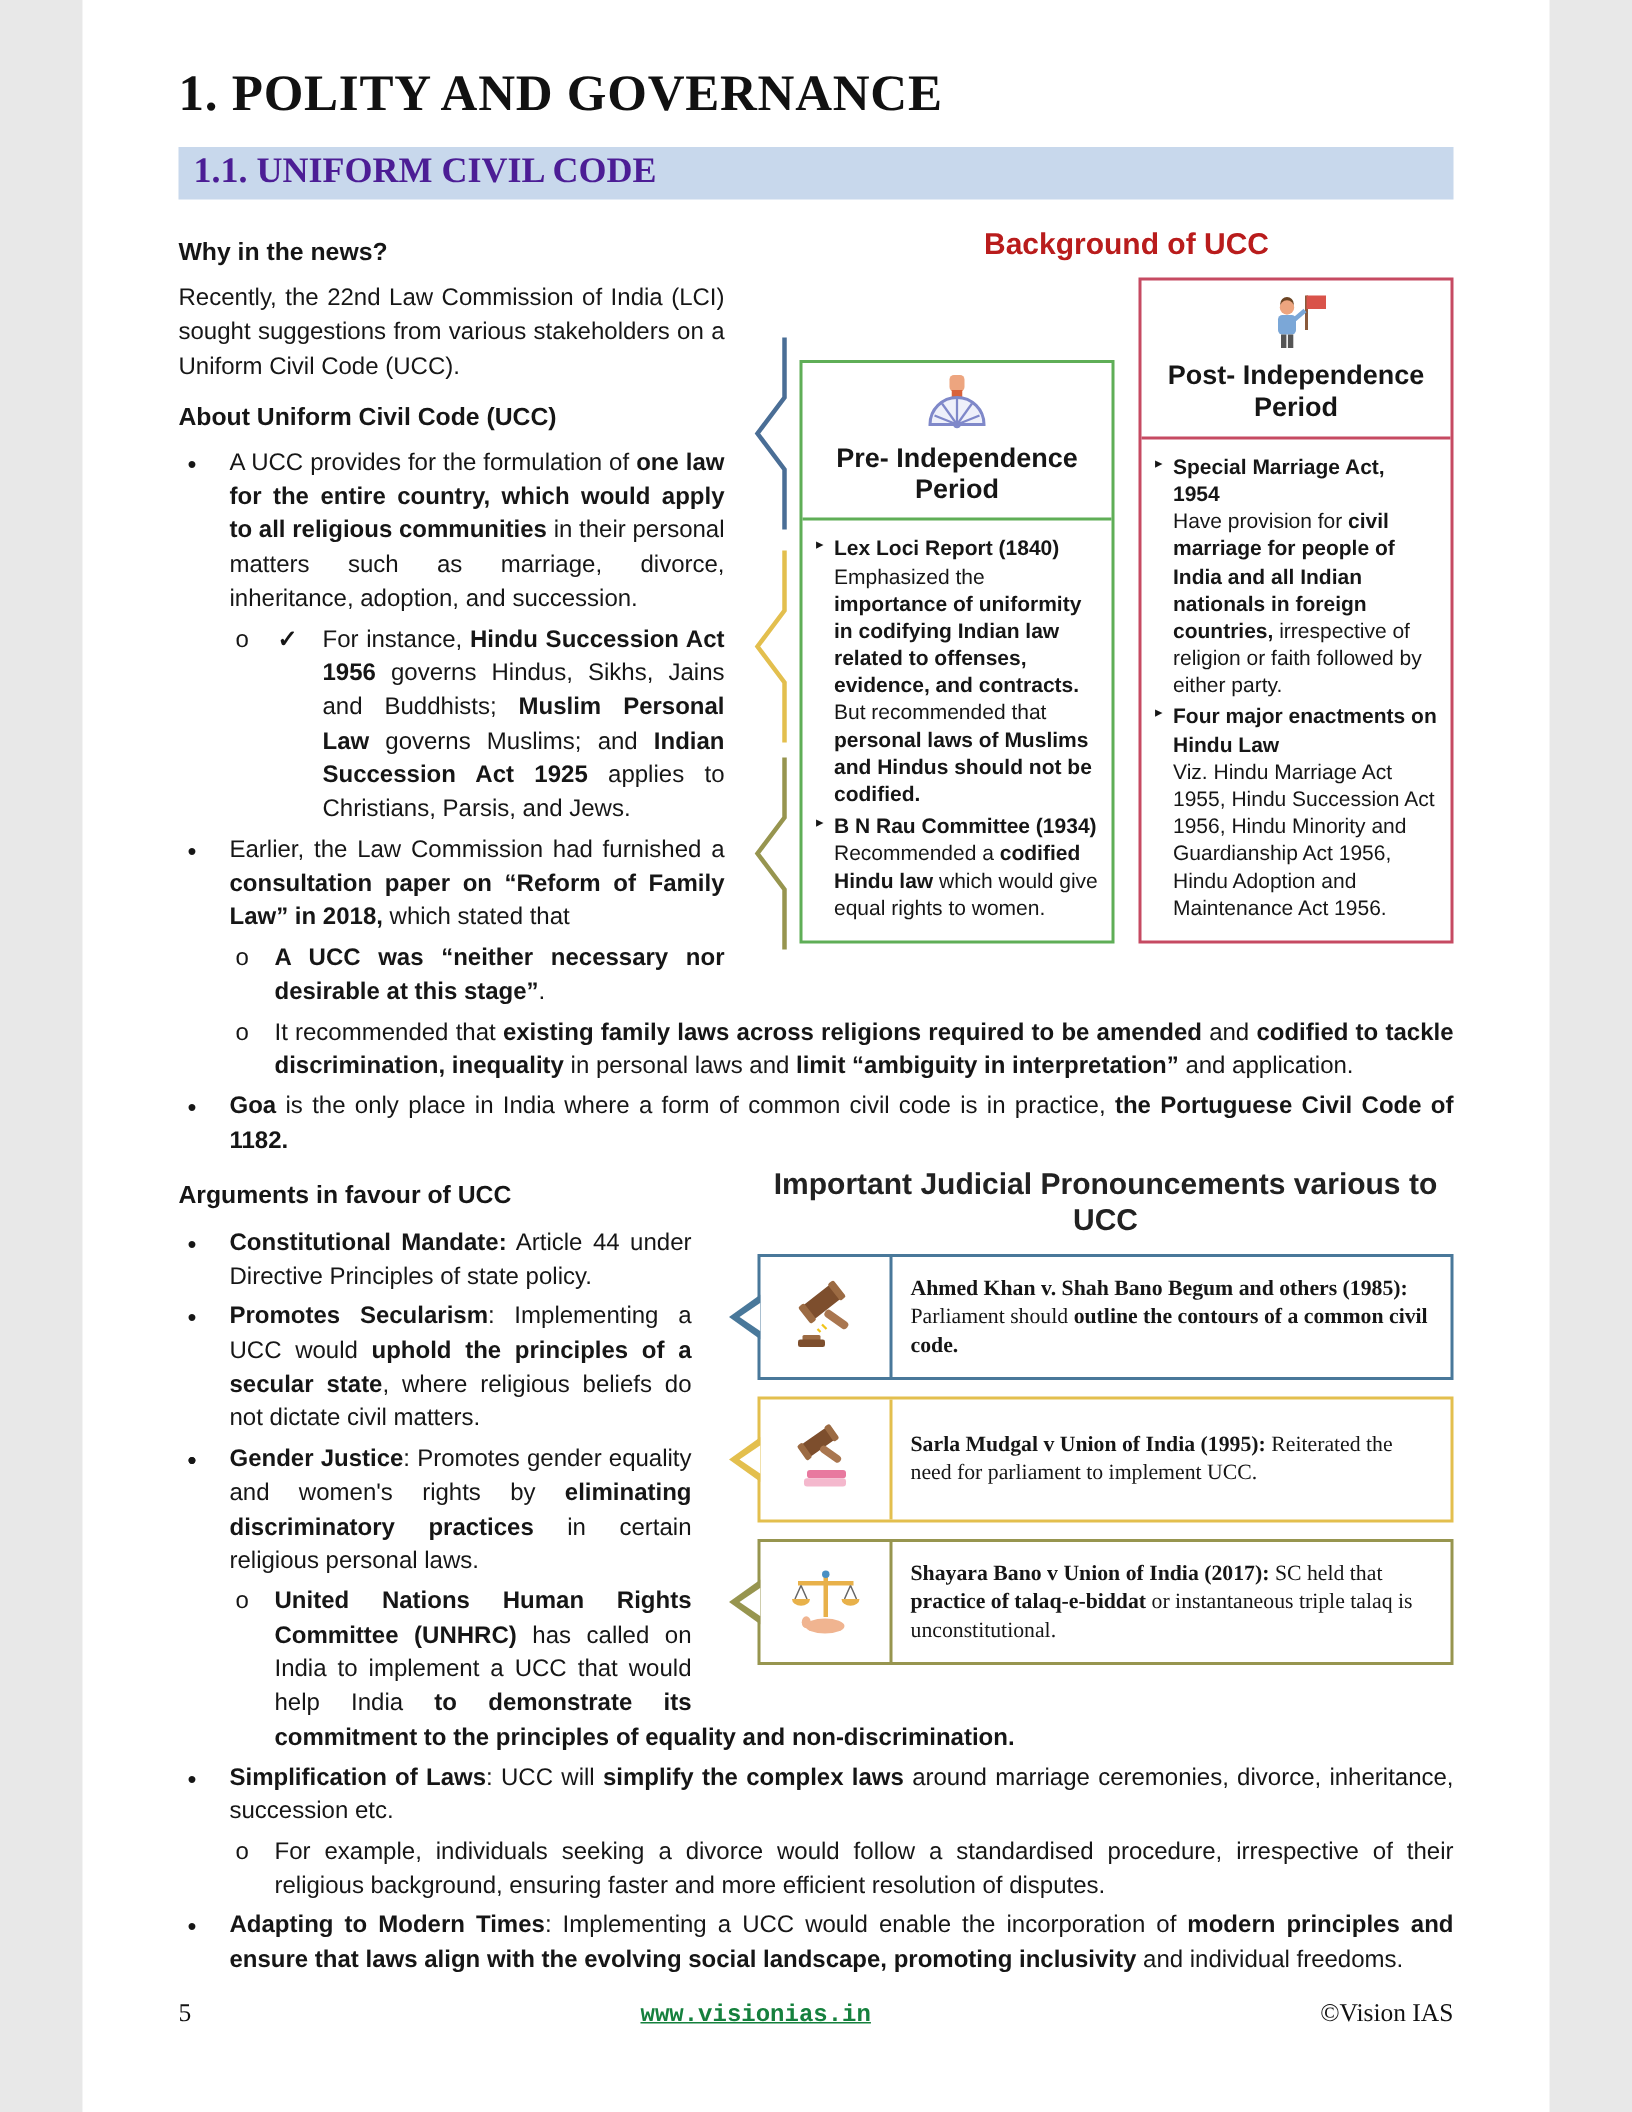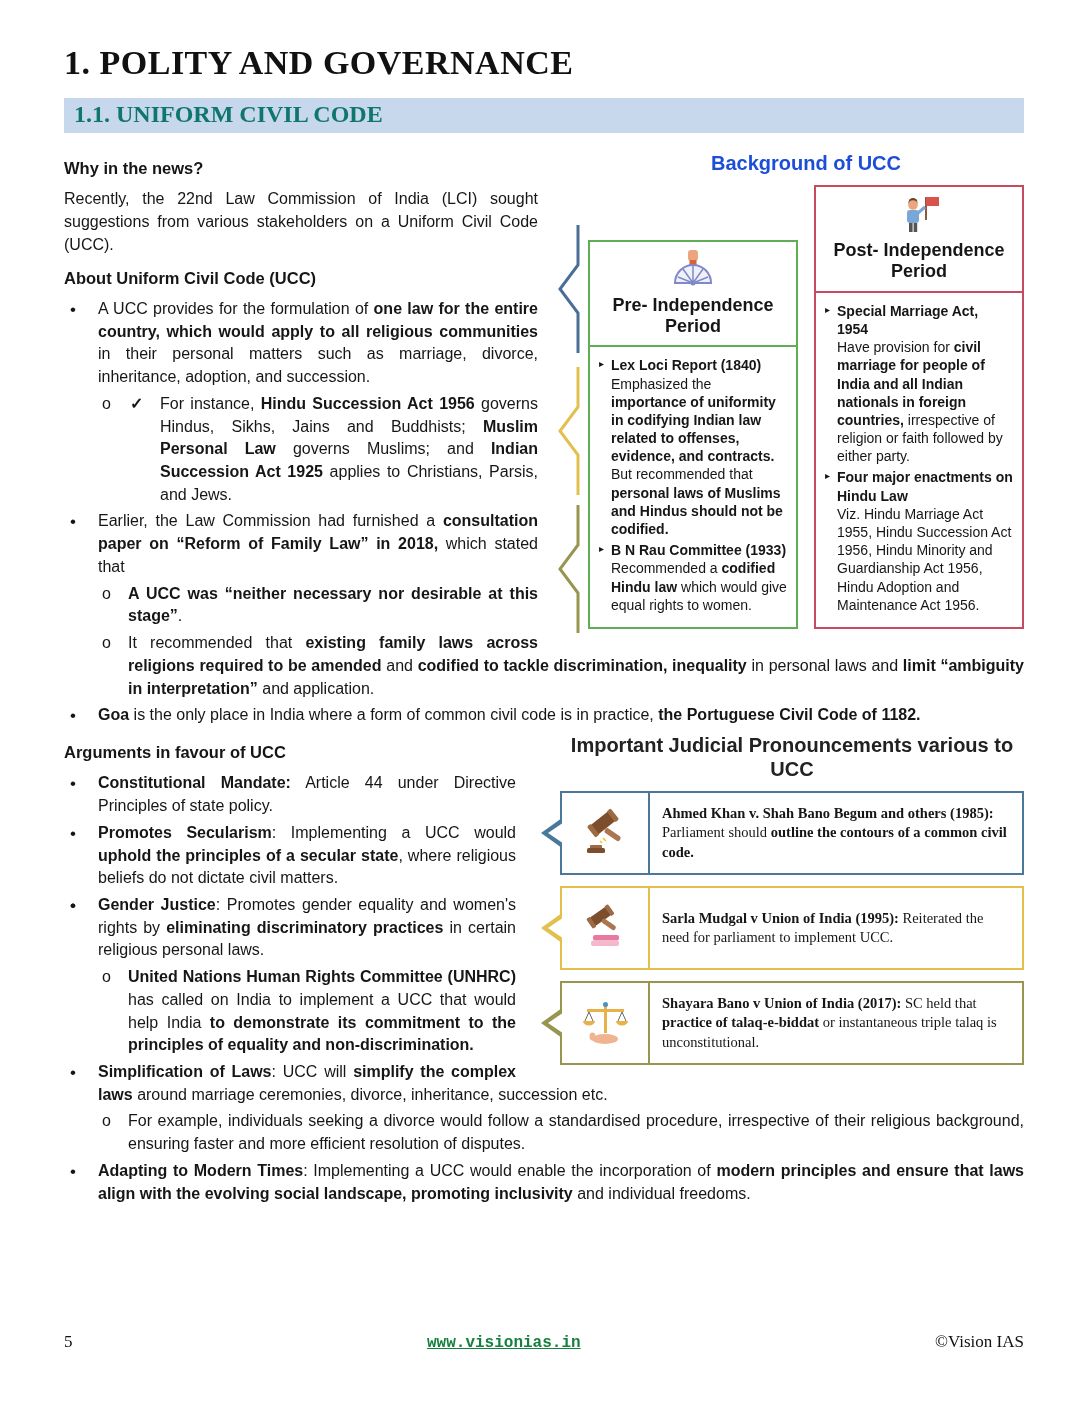--- a/index.html
+++ b/index.html
@@ -1,45 +1,45 @@
 <!DOCTYPE html>
 <html><head>
 <meta charset="utf-8">
 <style>
   * { margin:0; padding:0; box-sizing:border-box; }
   body { background:#e8e8e8; }
-  .page { width:1088px; height:1408px; background:#ffffff; position:relative;
+  .page { width:978px; height:1408px; background:#ffffff; position:relative;
           font-family:"Liberation Sans", sans-serif; color:#161616; margin:0 auto; }
   .content { padding:44px 64px 0 64px; }
 
   .doc-title { font-family:"Liberation Serif", serif; font-weight:bold; font-size:34px;
                letter-spacing:0.5px; color:#111; margin-bottom:16px; }
   .section-bar { font-family:"Liberation Serif", serif; font-weight:bold; font-size:24px;
-                 color:#0f766e; padding:3px 10px 5px; margin-bottom:14px; }
+                 color:#4c1d95; padding:3px 10px 5px; margin-bottom:14px; }
 
   .flow { font-size:16px; line-height:1.42; }
   .section-body { display:flow-root; }
   .sub-head { font-weight:bold; font-size:16.5px; margin:10px 0 8px; }
   .para { text-align:justify; margin:6px 0 10px; }
 
   ul.doc-list { list-style:none; }
   ul.doc-list li { position:relative; text-align:justify; margin:4px 0; }
   li.lvl1 { padding-left:34px; }
   li.lvl2 { padding-left:64px; }
   li.lvl3 { padding-left:96px; }
   li .mk { position:absolute; left:6px; top:0; }
   li.lvl2 .mk { left:38px; }
   li.lvl3 .mk { left:66px; }
   .mk-disc { font-size:17px; }
   .mk-check { font-weight:bold; }
 
   
   .fig-bg { float:right; width:470px; margin:2px 0 10px 16px; position:relative;
             padding-left:34px; }
-  .fig-title { text-align:center; font-weight:bold; font-size:20px; color:#1d4ed8;
+  .fig-title { text-align:center; font-weight:bold; font-size:20px; color:#b91c1c;
                margin-bottom:8px; }
   .bg-cols { display:flex; gap:16px; align-items:flex-end; }
   .bg-col { flex:1; border:2.5px solid #888; background:#fff; display:flex; flex-direction:column; }
   .bg-head { text-align:center; font-weight:bold; font-size:18px; line-height:1.15;
              padding:5px 4px 9px; border-bottom:2.5px solid #888; }
   .bg-icon { display:block; margin:0 auto 2px; width:46px; height:46px; }
   .bg-body { padding:9px 9px 10px; font-size:14px; line-height:1.3; }
   .bg-item { position:relative; padding-left:12px; margin-bottom:3px; }
   .bg-item .mk { position:absolute; left:0; top:1px; font-size:10px; }
   .bg-item .ttl { font-weight:bold; display:block; }
@@ -107,21 +107,21 @@
               <div>Pre- Independence Period</div>
             </header>
             <div class="bg-body">
               <div class="bg-item">
                 <span class="mk">▸</span>
                 <b class="ttl">Lex Loci Report (1840)</b>
                 <span class="bd">Emphasized the <b>importance of uniformity in codifying Indian law related to offenses, evidence, and contracts.</b> But recommended that <b>personal laws of Muslims and Hindus should not be codified.</b></span>
               </div>
               <div class="bg-item">
                 <span class="mk">▸</span>
-                <b class="ttl">B N Rau Committee (1933)</b>
+                <b class="ttl">B N Rau Committee (1934)</b>
                 <span class="bd">Recommended a <b>codified Hindu law</b> which would give equal rights to women.</span>
               </div>
             </div>
           </section>
 
           <section class="bg-col" style="border-color: rgb(198, 74, 98);">
             <header class="bg-head" style="border-bottom-color: rgb(198, 74, 98);">
               <svg class="bg-icon" viewBox="0 0 46 46">
                 <line x1="30" y1="5" x2="30" y2="28" stroke="#8a5a3b" stroke-width="2"></line>
                 <path d="M30 5 h13 v9 h-13 z" fill="#d9534a"></path>

